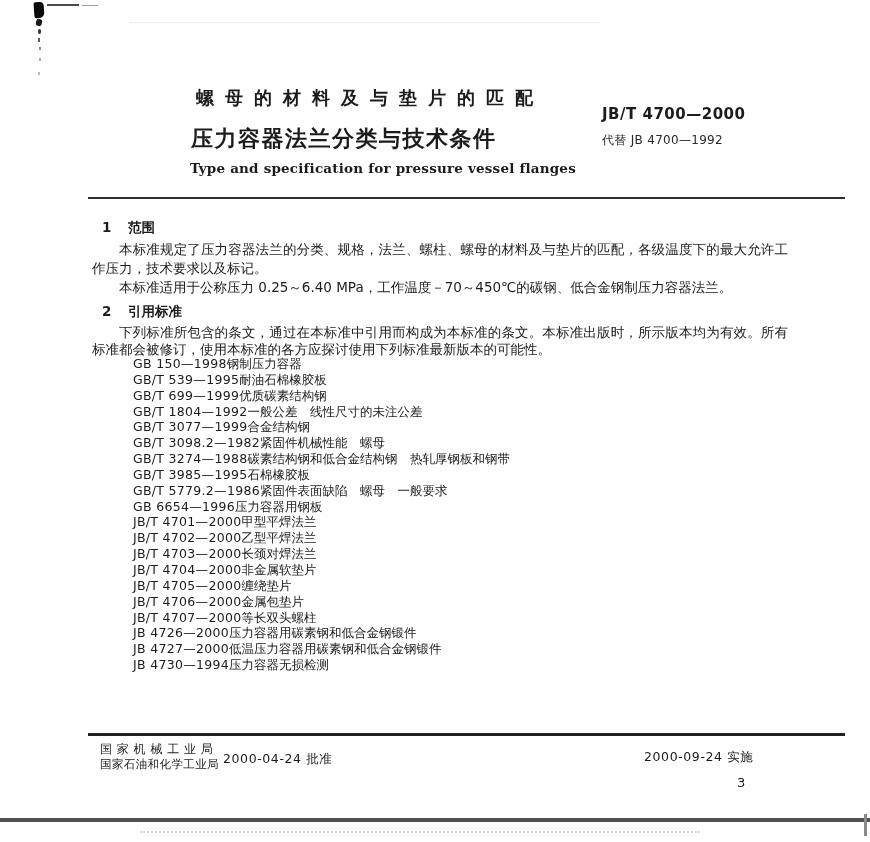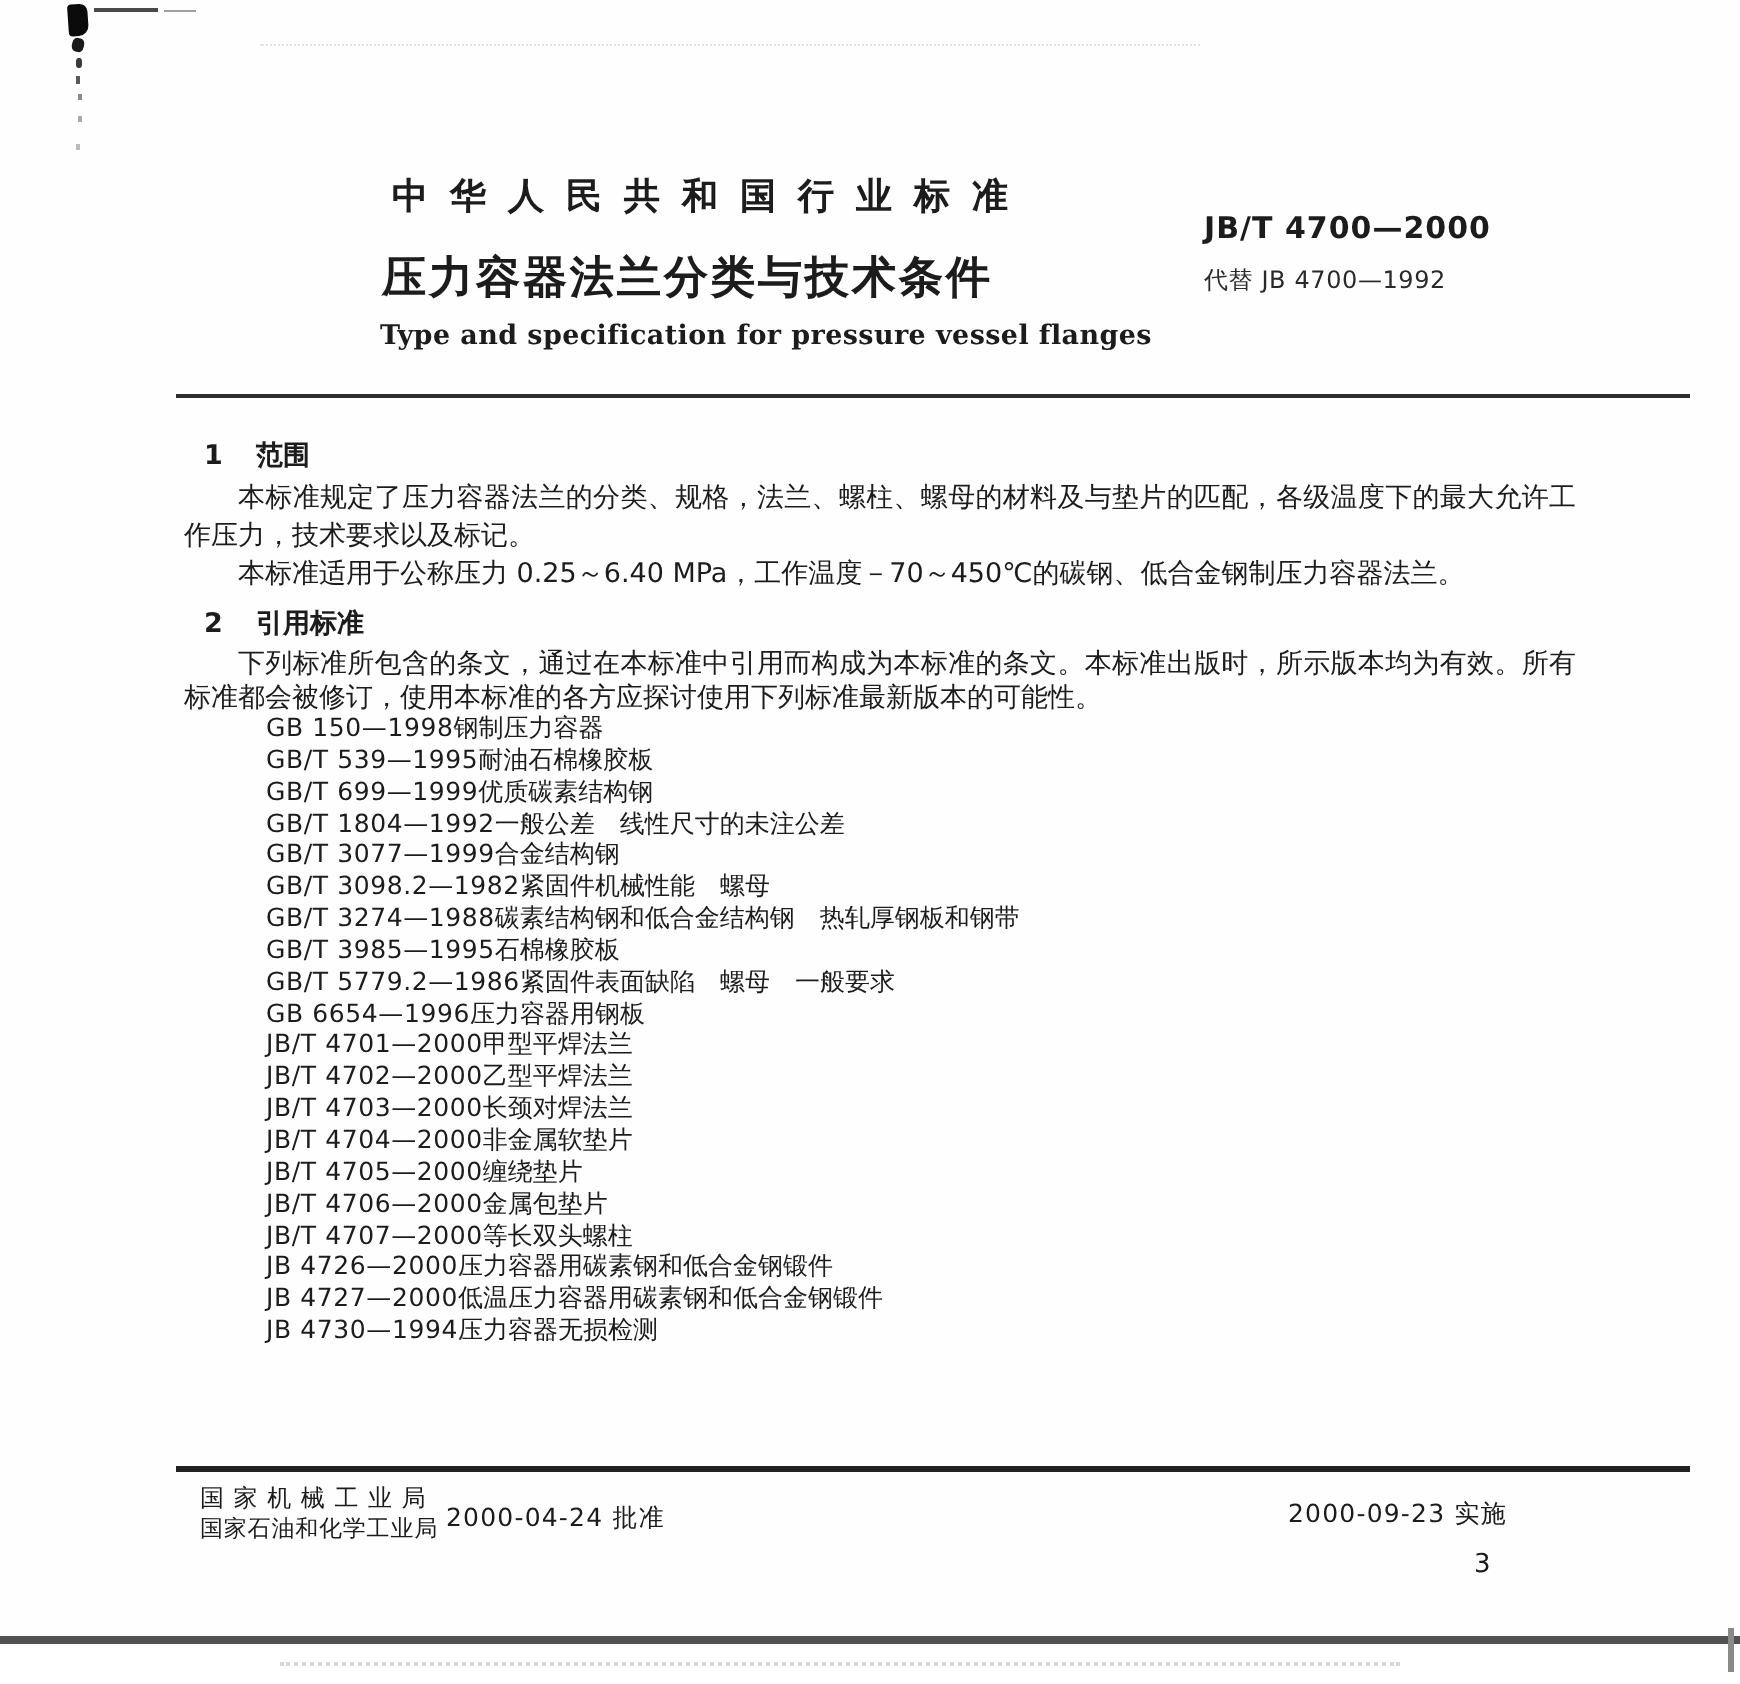--- a/index.html
+++ b/index.html
@@ -70,21 +70,21 @@
 <div class="abs blob-2"></div>
 <div class="abs blob-3"></div>
 <div class="abs blob-4"></div>
 <div class="abs blob-5"></div>
 <div class="abs blob-6"></div>
 <div class="abs blob-7"></div>
 <div class="abs top-dash"></div>
 <div class="abs top-dash2"></div>
 <div class="abs faint-dots"></div>
 
-<div class="abs std-type">中华人民共和国行业标准</div>
+<div class="abs std-type">螺母的材料及与垫片的匹配</div>
 <div class="abs std-no">JB/T 4700—2000</div>
 <div class="abs title-cn">压力容器法兰分类与技术条件</div>
 <div class="abs supersede">代替 JB 4700—1992</div>
 <div class="abs title-en">Type and specification for pressure vessel flanges</div>
 <div class="abs header-rule"></div>
 
 <div class="abs sec-head scope-head">
   <span class="no">1</span><span>范围</span>
 </div>
 <div class="abs para scope-p1">本标准规定了压力容器法兰的分类、规格，法兰、螺柱、螺母的材料及与垫片的匹配，各级温度下的最大允许工作压力，技术要求以及标记。</div>
@@ -177,18 +177,18 @@
     <span class="title">压力容器无损检测</span>
   </div>
   </div>
 
 <div class="abs footer-rule"></div>
 <div class="abs agency">
   <div class="agency-l1">国家机械工业局</div>
   <div class="agency-l2">国家石油和化学工业局</div>
 </div>
 <div class="abs approved">2000-04-24 批准</div>
-<div class="abs implemented">2000-09-23 实施</div>
+<div class="abs implemented">2000-09-24 实施</div>
 <div class="abs page-num">3</div>
 
 <div class="abs bottom-band"></div>
 <div class="abs below-dashes"></div>
 <div class="abs right-mark"></div>
 
 </body></html>

